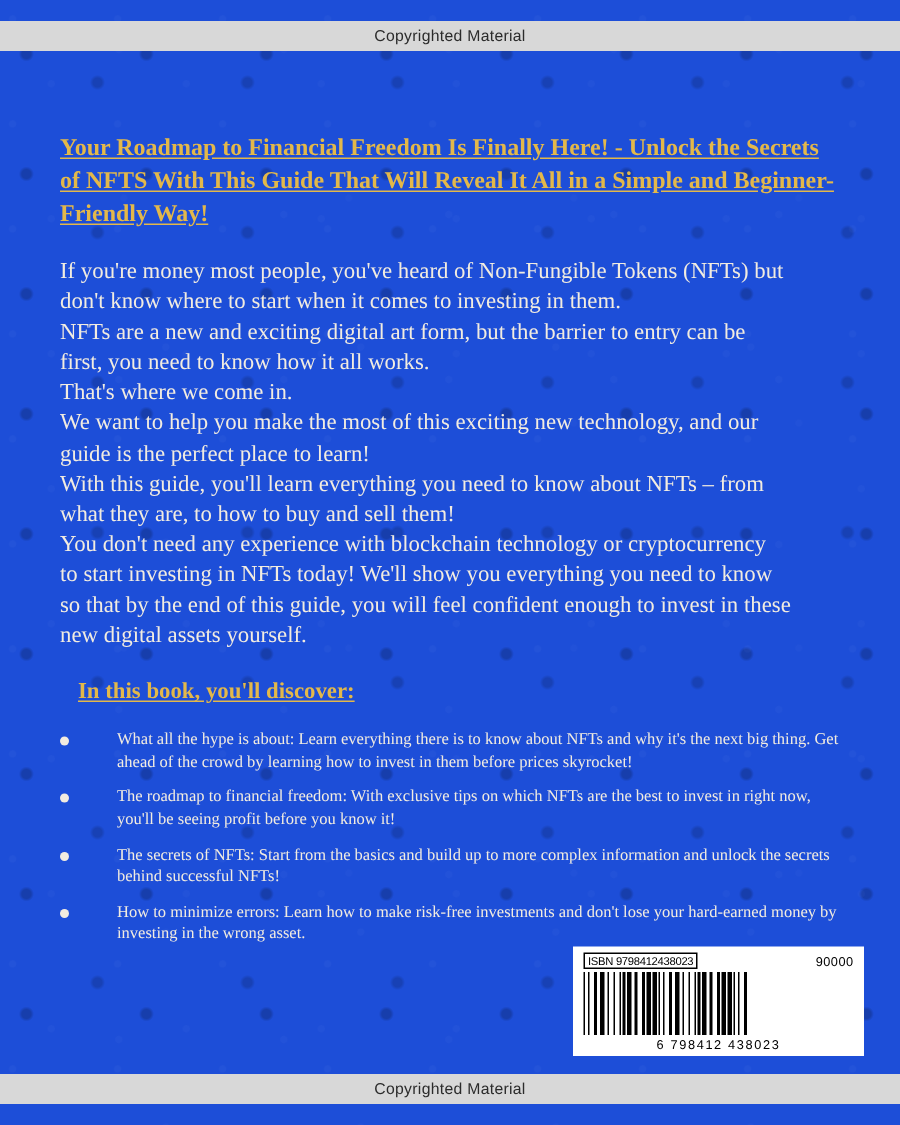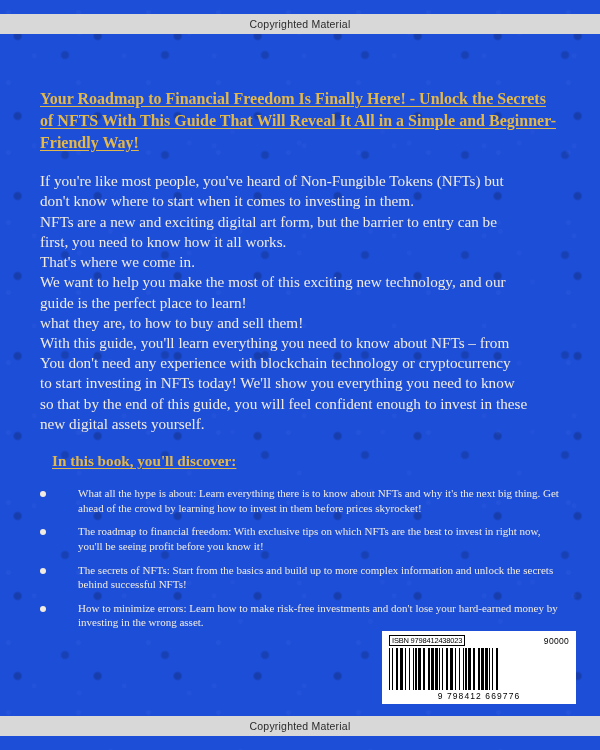--- a/index.html
+++ b/index.html
@@ -167,29 +167,29 @@
 
 <div id="page">
 
   <div class="watermark-bar watermark-top">Copyrighted Material</div>
 
   <div class="content">
 
     <p class="headline">Your Roadmap to Financial Freedom Is Finally Here! - Unlock the Secrets of NFTS With This Guide That Will Reveal It All in a Simple and Beginner-Friendly Way!</p>
 
     <div class="body-block">
-      <span class="line">If you're like most people, you've heard of Non-Fungible Tokens (NFTs) but</span>
+      <span class="line">If you're money most people, you've heard of Non-Fungible Tokens (NFTs) but</span>
       <span class="line">don't know where to start when it comes to investing in them.</span>
       <span class="line">NFTs are a new and exciting digital art form, but the barrier to entry can be</span>
       <span class="line">first, you need to know how it all works.</span>
       <span class="line">That's where we come in.</span>
       <span class="line">We want to help you make the most of this exciting new technology, and our</span>
       <span class="line">guide is the perfect place to learn!</span>
+      <span class="line">With this guide, you'll learn everything you need to know about NFTs – from</span>
       <span class="line">what they are, to how to buy and sell them!</span>
-      <span class="line">With this guide, you'll learn everything you need to know about NFTs – from</span>
       <span class="line">You don't need any experience with blockchain technology or cryptocurrency</span>
       <span class="line">to start investing in NFTs today! We'll show you everything you need to know</span>
       <span class="line">so that by the end of this guide, you will feel confident enough to invest in these</span>
       <span class="line">new digital assets yourself.</span>
     </div>
 
     <p class="subhead">In this book, you'll discover:</p>
 
     <ul class="bullets">
       <li>
@@ -270,18 +270,18 @@
         <span class="b" style="width:1px;background:transparent"></span>
         <span class="b" style="width:3px;background:#000"></span>
         <span class="b" style="width:1px;background:transparent"></span>
         <span class="b" style="width:1px;background:#000"></span>
         <span class="b" style="width:2px;background:transparent"></span>
         <span class="b" style="width:1px;background:#000"></span>
         <span class="b" style="width:3px;background:transparent"></span>
         <span class="b" style="width:2px;background:#000"></span>
         <span class="b" style="width:2px;background:transparent"></span>
       </div>
-    <div class="barcode-digits">9 798412 669776</div>
+    <div class="barcode-digits">6 798412 438023</div>
   </div>
 
   <div class="watermark-bar watermark-bottom">Copyrighted Material</div>
 
 </div>
 
 </body></html>

